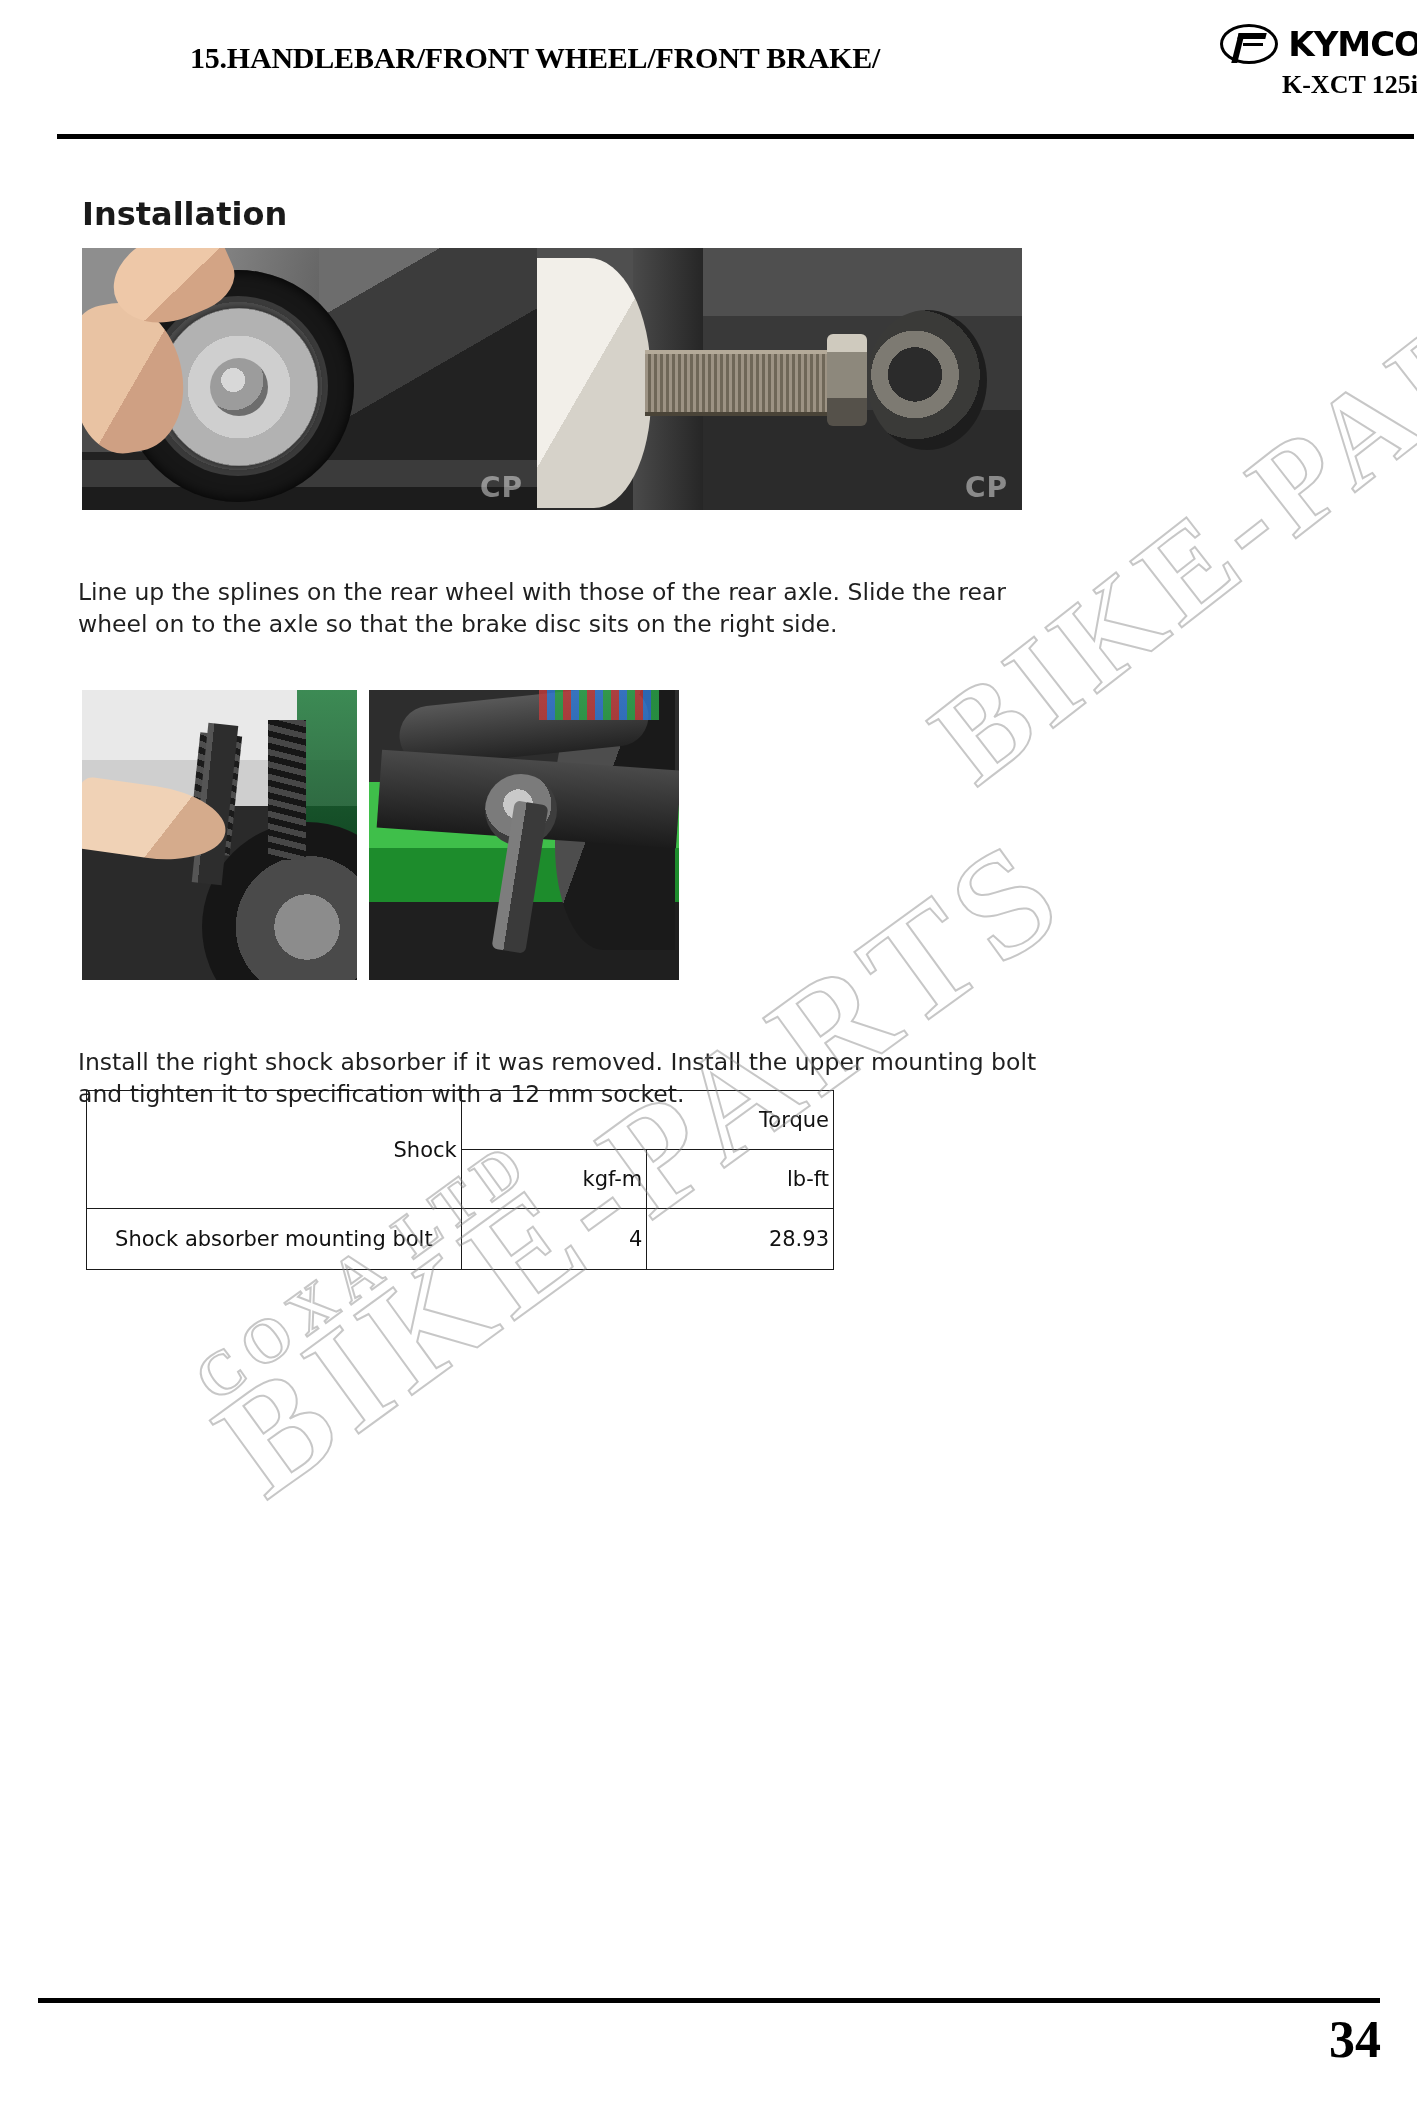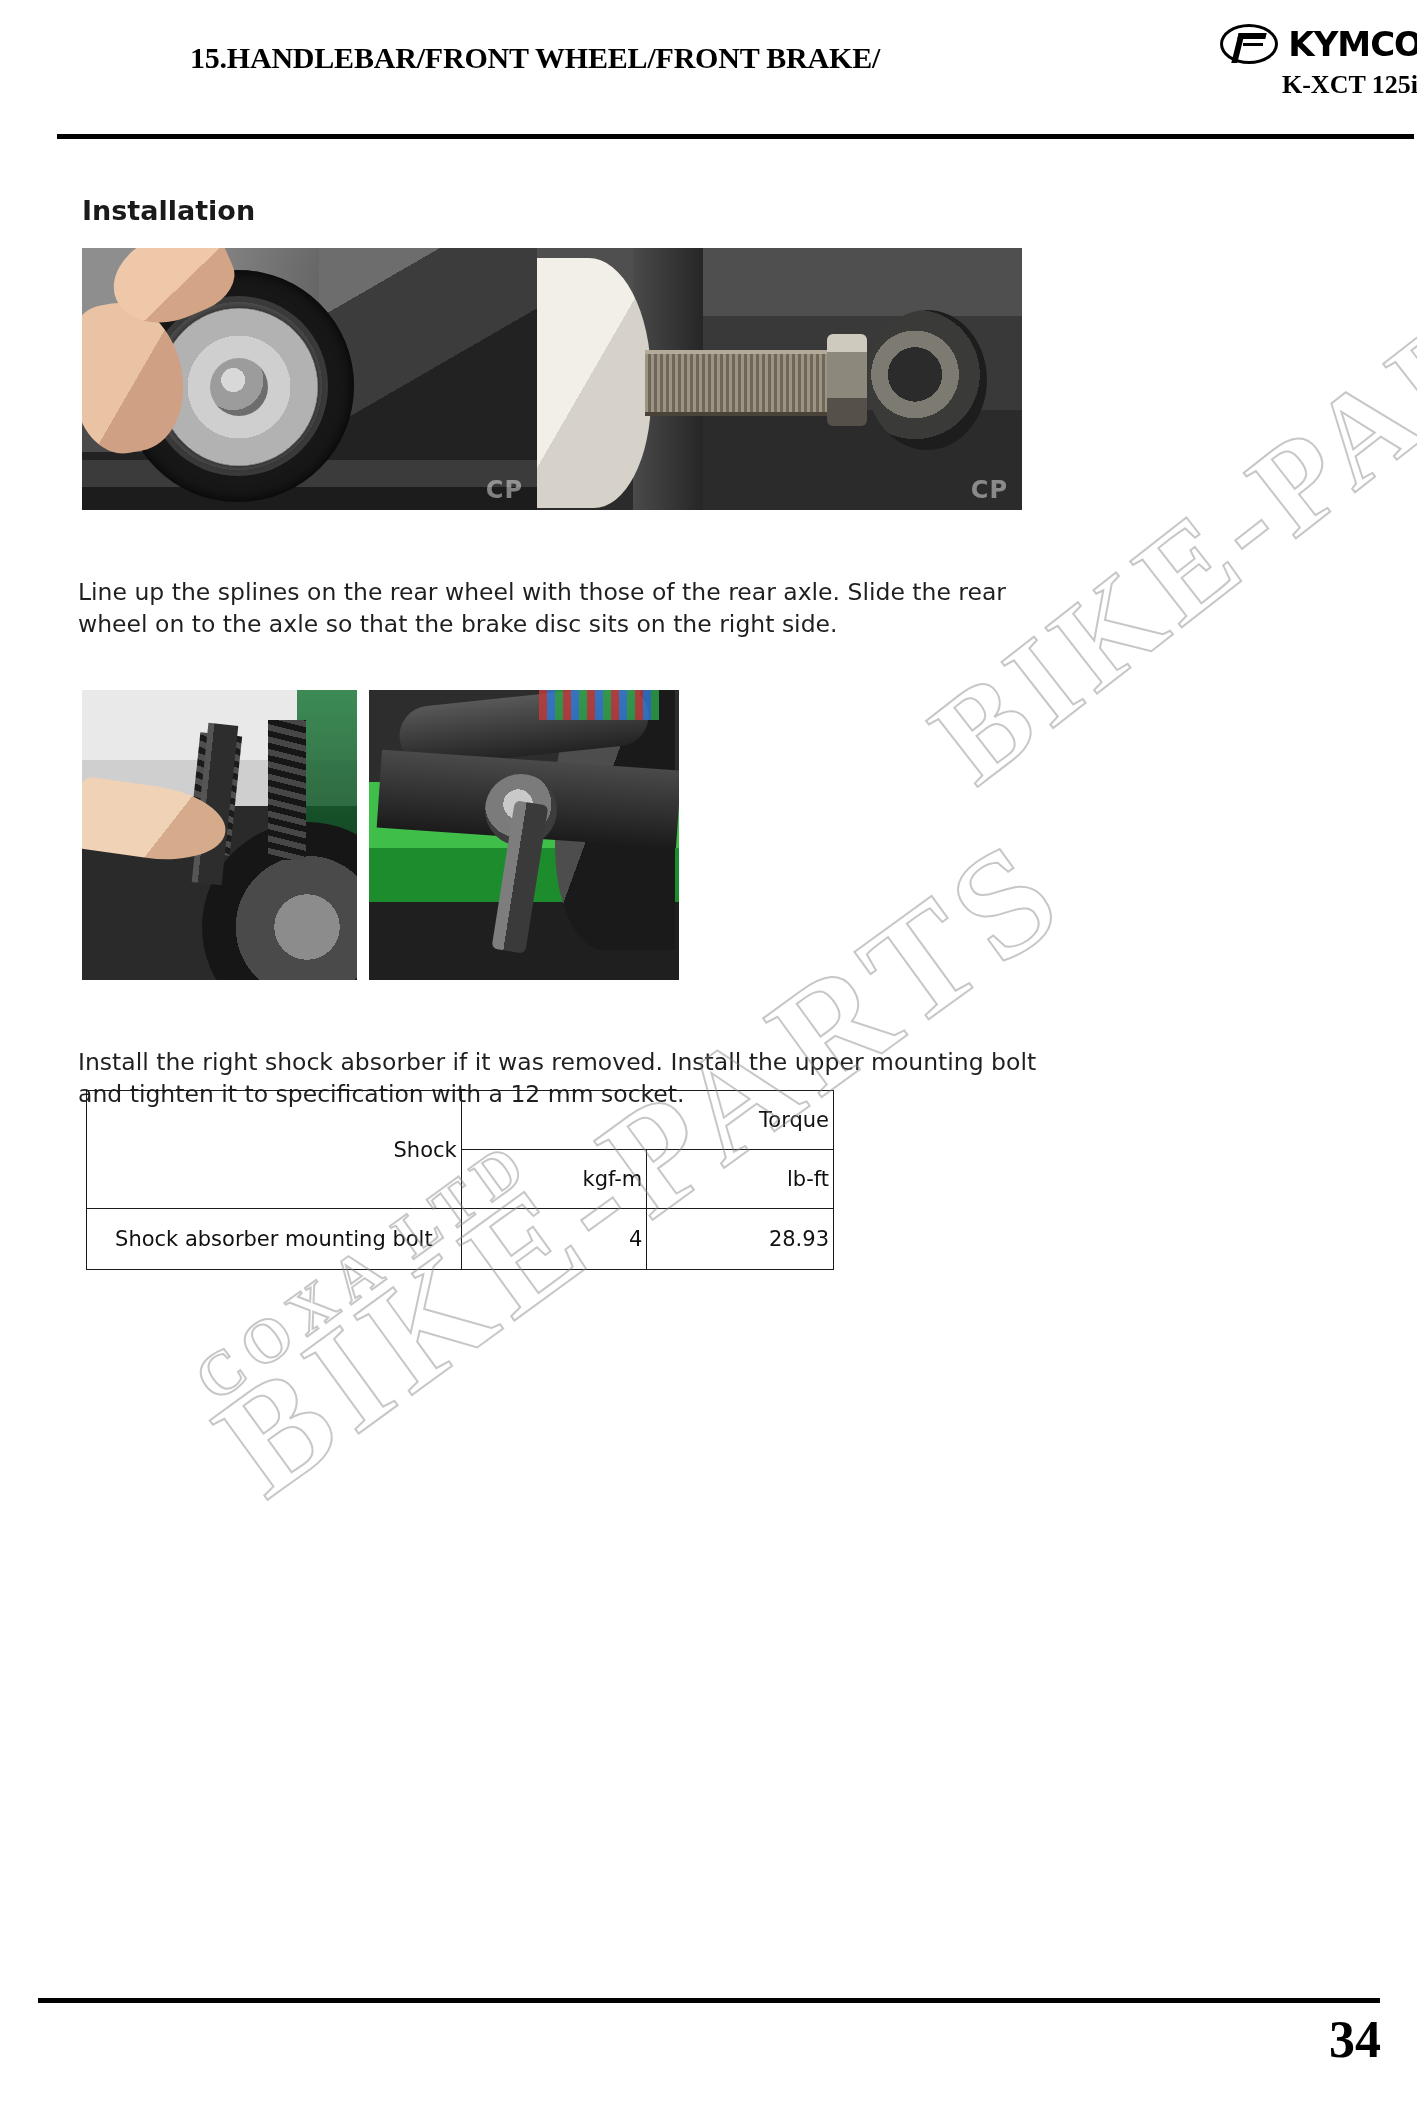--- a/index.html
+++ b/index.html
@@ -109,21 +109,21 @@
     top: 130px;
     left: 0;
     width: 1417px;
   }
   .section-heading {
     position: absolute;
     top: 65px;
     left: 82px;
     font-family: "DejaVu Sans", sans-serif;
     font-weight: bold;
-    font-size: 27px;
+    font-size: 32px;
     color: #1a1a1a;
   }
 
   
   .photo-row-1 {
     position: absolute;
     top: 118px;
     left: 82px;
     width: 940px;
     height: 262px;
@@ -317,21 +317,21 @@
     background: repeating-linear-gradient(90deg,#c23b3b 0 8px,#2f7ad8 8px 16px,#2aa84a 16px 24px);
     opacity: .8;
   }
 
   .cp-mark {
     position: absolute;
     right: 14px;
     bottom: 6px;
     font-family: "DejaVu Sans", sans-serif;
     font-weight: bold;
-    font-size: 24px;
+    font-size: 28px;
     color: rgba(255,255,255,0.45);
     letter-spacing: 1px;
   }
 
   
   .caption {
     position: absolute;
     font-family: "DejaVu Sans", sans-serif;
     font-size: 23.5px;
     line-height: 32px;

